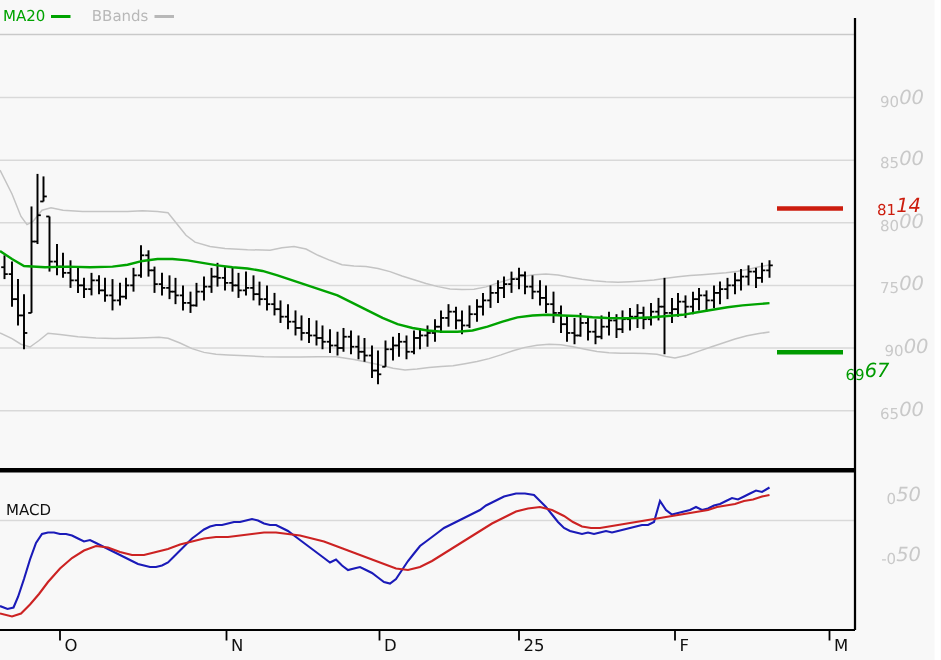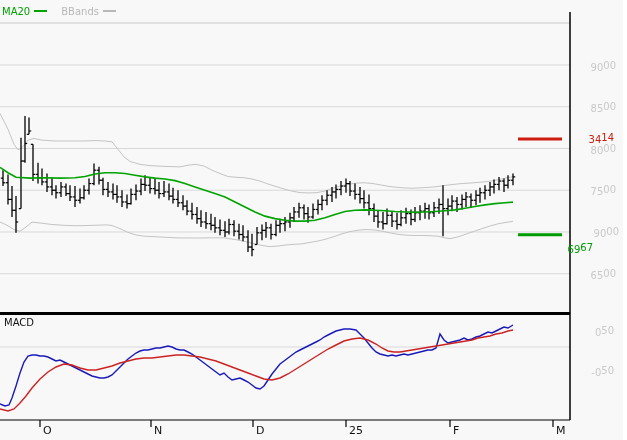--- a/index.html
+++ b/index.html
@@ -7,23 +7,23 @@
     position:relative;width:623px;height:440px;overflow:hidden;
     background:#f8f8f8;
     font-family:"DejaVu Sans","Liberation Sans",sans-serif;
   }
   #chart-svg{position:absolute;left:0;top:0;}
   .legend-row{position:absolute;left:2px;top:2px;height:18px;font-size:10px;display:flex;align-items:center;}
   .legend-item{display:flex;align-items:center;margin-right:14px;}
   .legend-dash{display:inline-block;width:13px;height:2px;margin-left:4px;}
   .copyright{position:absolute;top:1px;right:59px;font-size:9px;font-style:italic;color:#111;}
   .price-lbl{position:absolute;font-size:10px;text-align:right;line-height:12px;letter-spacing:0px;}
-  .price-lbl .sup{font-size:10px;vertical-align:2px;}
+  .price-lbl .sup{font-size:13px;vertical-align:2px;font-style:italic;}
   .month-lbl{position:absolute;top:424px;font-size:11px;color:#111;}
-  .macd-title{position:absolute;left:4px;top:317px;font-size:10px;color:#111;}
+  .macd-title{position:absolute;left:4px;top:335px;font-size:10px;color:#111;}
 </style>
 </head>
 <body>
 
 <div id="screen">
 
   <svg id="chart-svg" width="627" height="440">
     <g id="g-grid">
         <line x1="0" y1="65" x2="570" y2="65" stroke="#d9d9d9" stroke-width="1"></line>
         <line x1="0" y1="106.74999999999999" x2="570" y2="106.74999999999999" stroke="#d9d9d9" stroke-width="1"></line>
@@ -409,21 +409,21 @@
       <span class="legend-dash" id="bb-dash" style="background: rgb(184, 184, 184);"></span>
     </span>
   </div>
 
 
   <div class="macd-title">MACD</div>
 
   <div id="price-labels">
       <div class="price-lbl" style="top: 60px; right: 7px; color: rgb(201, 201, 201);"><span>90</span><span class="sup">00</span></div>
       <div class="price-lbl" style="top: 101px; right: 7px; color: rgb(201, 201, 201);"><span>85</span><span class="sup">00</span></div>
-      <div class="price-lbl" style="top: 132px; right: 9px; color: rgb(204, 29, 14);"><span>34</span><span class="sup">14</span></div>
+      <div class="price-lbl" style="top: 132px; right: 9px; color: rgb(204, 29, 14);"><span>81</span><span class="sup">14</span></div>
       <div class="price-lbl" style="top: 143px; right: 7px; color: rgb(201, 201, 201);"><span>80</span><span class="sup">00</span></div>
       <div class="price-lbl" style="top: 184px; right: 7px; color: rgb(201, 201, 201);"><span>75</span><span class="sup">00</span></div>
       <div class="price-lbl" style="top: 242px; right: 30px; color: rgb(0, 155, 0);"><span>69</span><span class="sup">67</span></div>
       <div class="price-lbl" style="top: 226px; right: 4px; color: rgb(201, 201, 201);"><span>90</span><span class="sup">00</span></div>
       <div class="price-lbl" style="top: 268px; right: 7px; color: rgb(201, 201, 201); margin-left: 18px;"><span>65</span><span class="sup">00</span></div>
       <div class="price-lbl" style="top: 325px; right: 9px; color: rgb(201, 201, 201);"><span>0</span><span class="sup">50</span></div>
       <div class="price-lbl" style="top: 365px; right: 9px; color: rgb(201, 201, 201);"><span>-0</span><span class="sup">50</span></div>
     </div>
   <div id="month-labels">
       <div class="month-lbl" style="left: 43px;">O</div>

